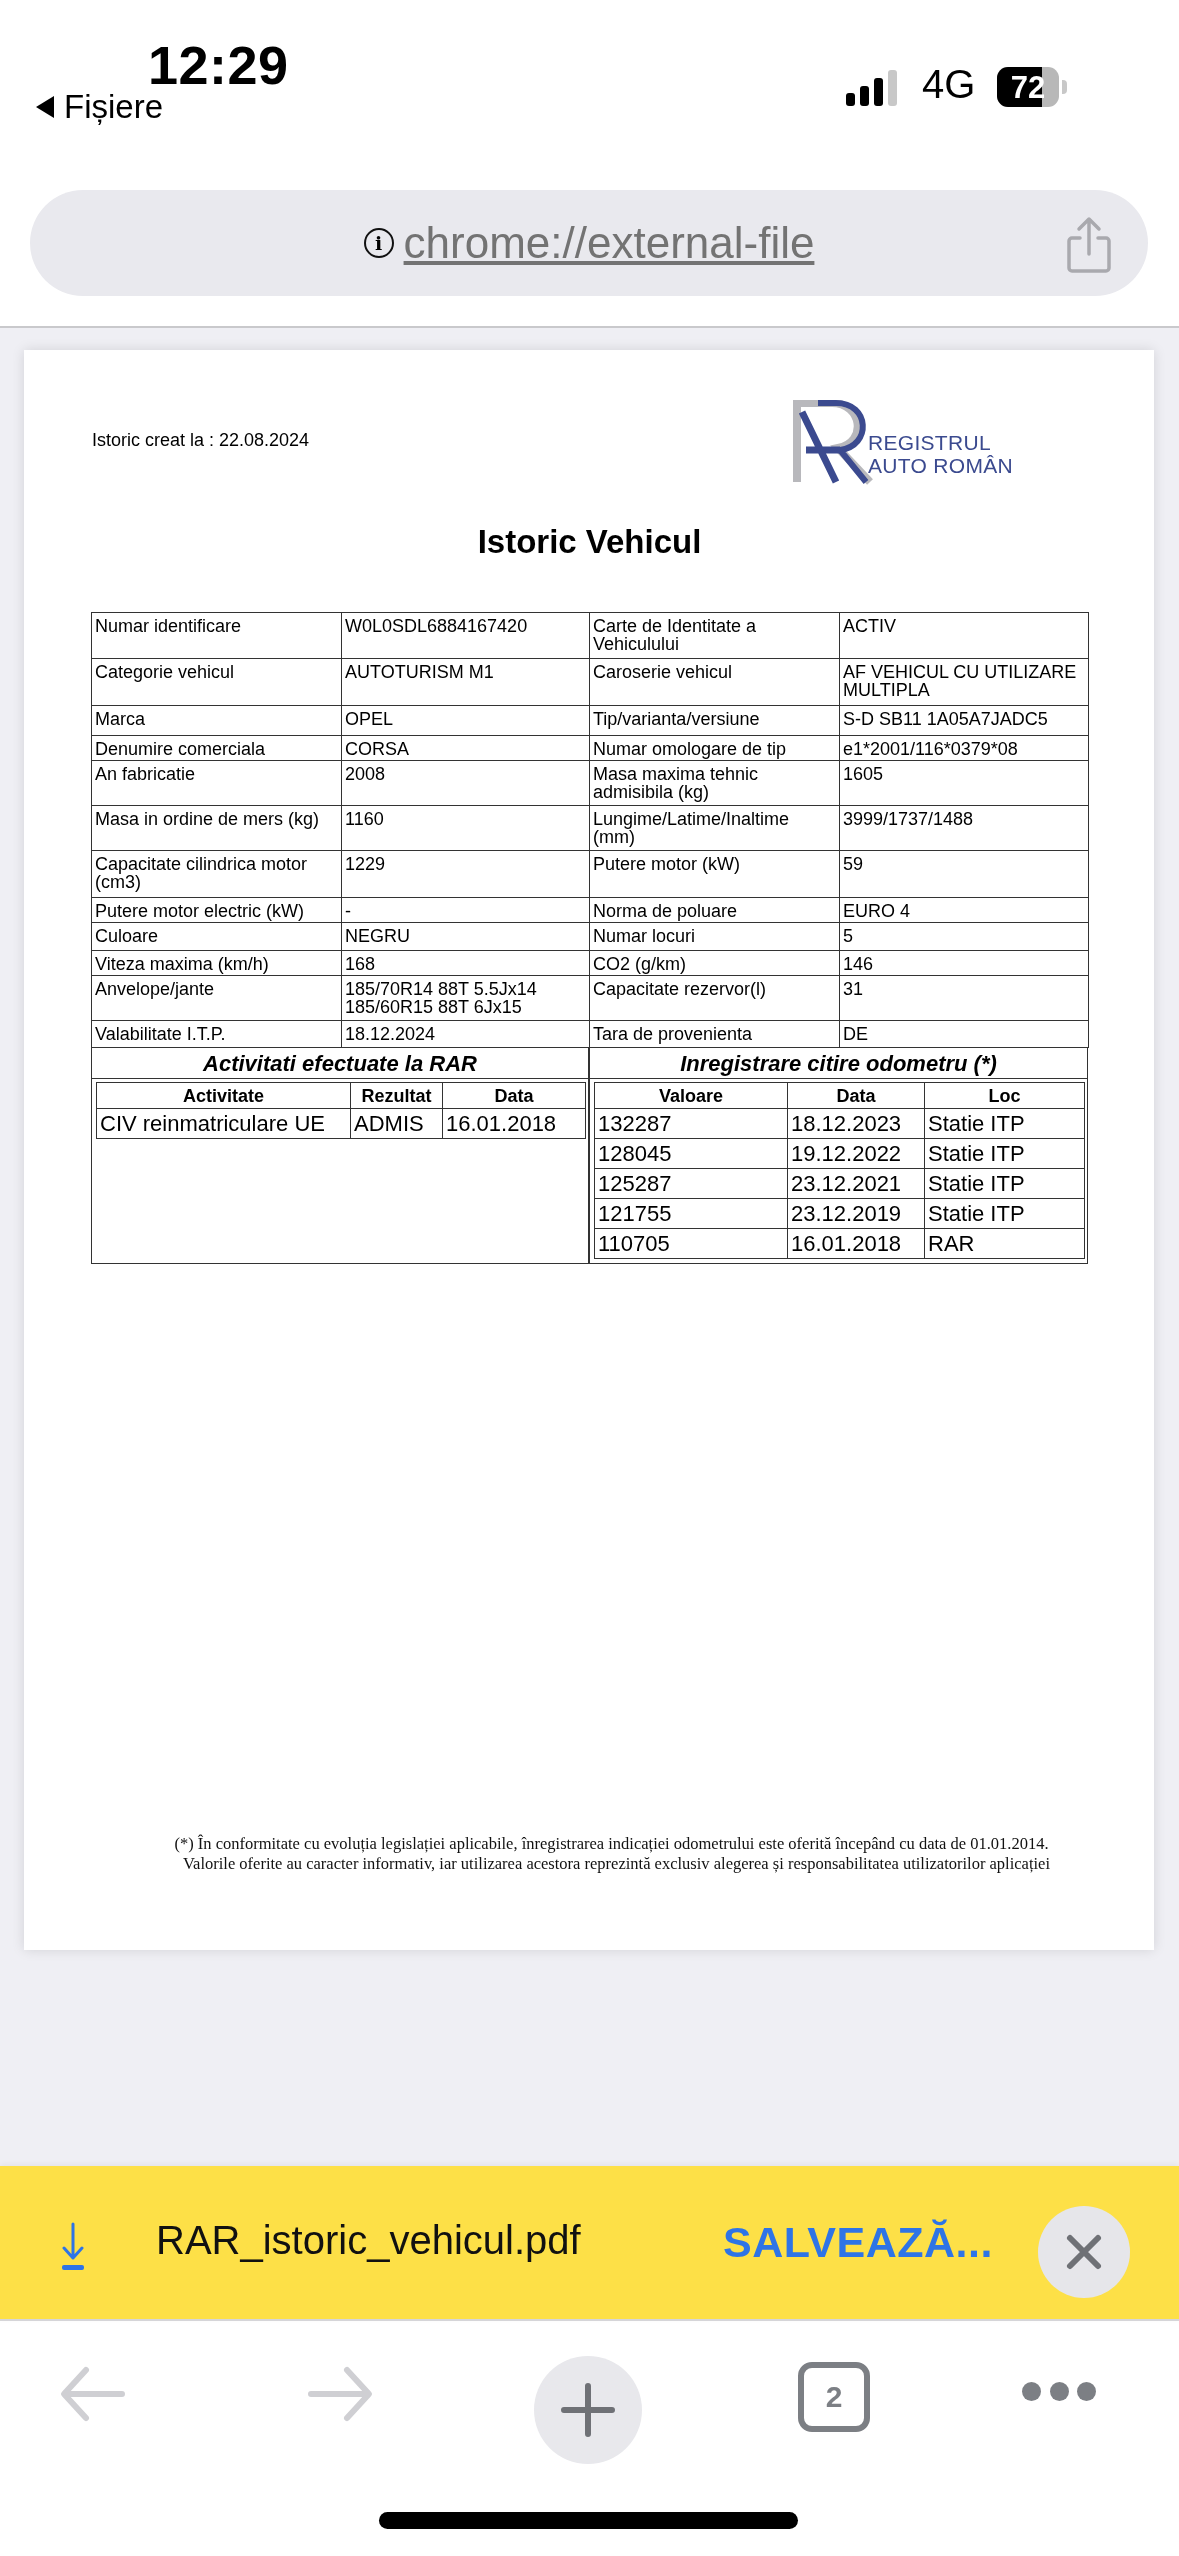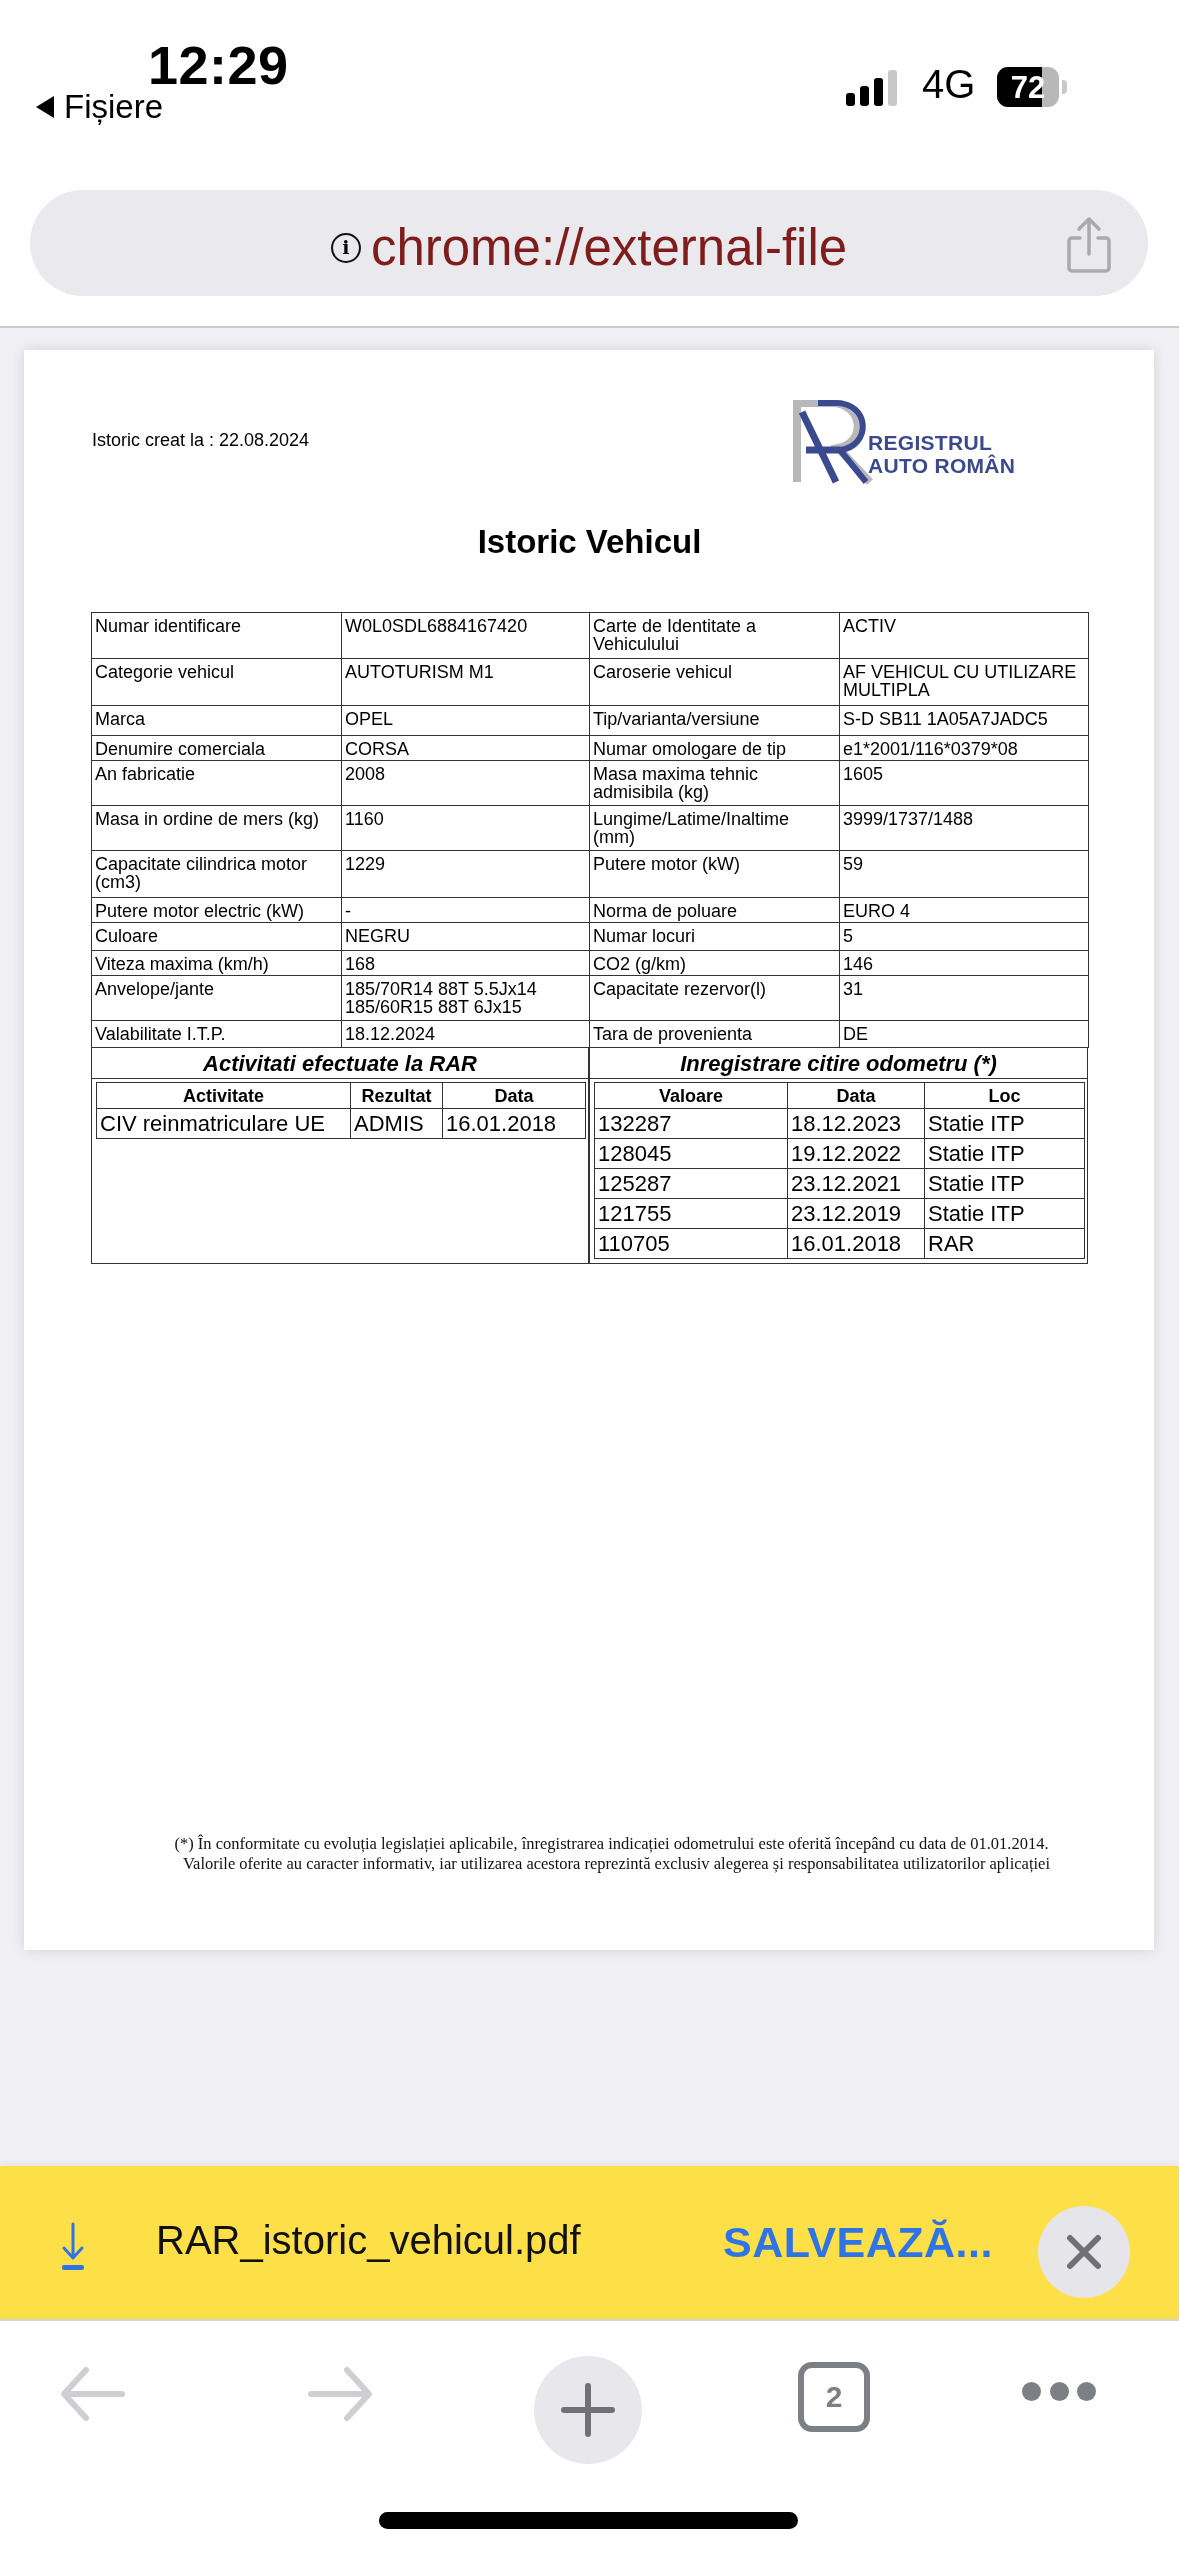--- a/index.html
+++ b/index.html
@@ -16,31 +16,31 @@
   .net { position: absolute; left: 922px; top: 62px; font-size: 40px; font-weight: 500; }
   .battery { position: absolute; left: 997px; top: 67px; width: 62px; height: 40px; border-radius: 11px; background: #b8b8b8; overflow: hidden; }
   .battery .fill { position: absolute; left: 0; top: 0; bottom: 0; width: 72%; background: #000; }
   .battery .pct { position: absolute; left: 0; right: 0; top: 3px; text-align: center; color: #fff; font-weight: 700; font-size: 31px; }
   .battery-tip { position: absolute; left: 1062px; top: 80px; width: 5px; height: 14px; border-radius: 0 4px 4px 0; background: #c8c8c8; }
 
   
   .urlbar { position: absolute; left: 30px; top: 190px; width: 1118px; height: 106px; border-radius: 53px; background: #e9e9ee; }
   .url-wrap { position: absolute; left: 0; right: 0; top: 28px; display: flex; justify-content: center; align-items: center; gap: 10px; }
   .info-icon { width: 30px; height: 30px; border: 2.5px solid #111; border-radius: 50%; font-family: "DejaVu Serif", serif; font-size: 19px; font-weight: 700; display: flex; align-items: center; justify-content: center; line-height: 1; }
-  .url-text { font-size: 51px; color: #7f1d1d; }
+  .url-text { font-size: 44px; color: #737373; text-decoration: underline; }
   .share-icon { position: absolute; right: 36px; top: 26px; width: 46px; height: 58px; }
   .topsep { position: absolute; left: 0; right: 0; top: 326px; height: 2px; background: #c9c9cc; }
 
   
   .viewer { position: absolute; left: 0; right: 0; top: 328px; height: 1838px; background: #efeff4; }
   .page { position: absolute; left: 24px; top: 350px; width: 1130px; height: 1600px; background: #fff; box-shadow: 0 0 12px rgba(0,0,0,0.12); }
 
   .created { position: absolute; left: 92px; top: 430px; font-size: 18px; }
   .logo { position: absolute; left: 790px; top: 400px; width: 240px; height: 85px; }
-  .logo-text { position: absolute; left: 868px; top: 431px; font-size: 21px; font-weight: 700; color: #3b4a8f; line-height: 23px; letter-spacing: 0.3px; }
+  .logo-text { position: absolute; left: 868px; top: 431px; font-size: 21px; font-weight: 400; color: #3b4a8f; line-height: 23px; letter-spacing: 0.3px; }
   .doc-title { position: absolute; left: 0; width: 1179px; top: 523px; text-align: center; font-size: 33px; font-weight: 700; }
 
   
   .vt { position: absolute; left: 91px; top: 612px; width: 997px; border-collapse: collapse; table-layout: fixed; }
   .vt td { border: 1.5px solid #333; font-size: 18px; line-height: 18px; vertical-align: top; padding: 4px 3px 0 3px; overflow: hidden; }
   .vt col.c1 { width: 250px; } .vt col.c2 { width: 248px; } .vt col.c3 { width: 250px; } .vt col.c4 { width: 249px; }
 
   
   .sec { position: absolute; top: 1047px; height: 217px; border: 1.5px solid #333; }
   .sec-l { left: 91px; width: 498px; }

